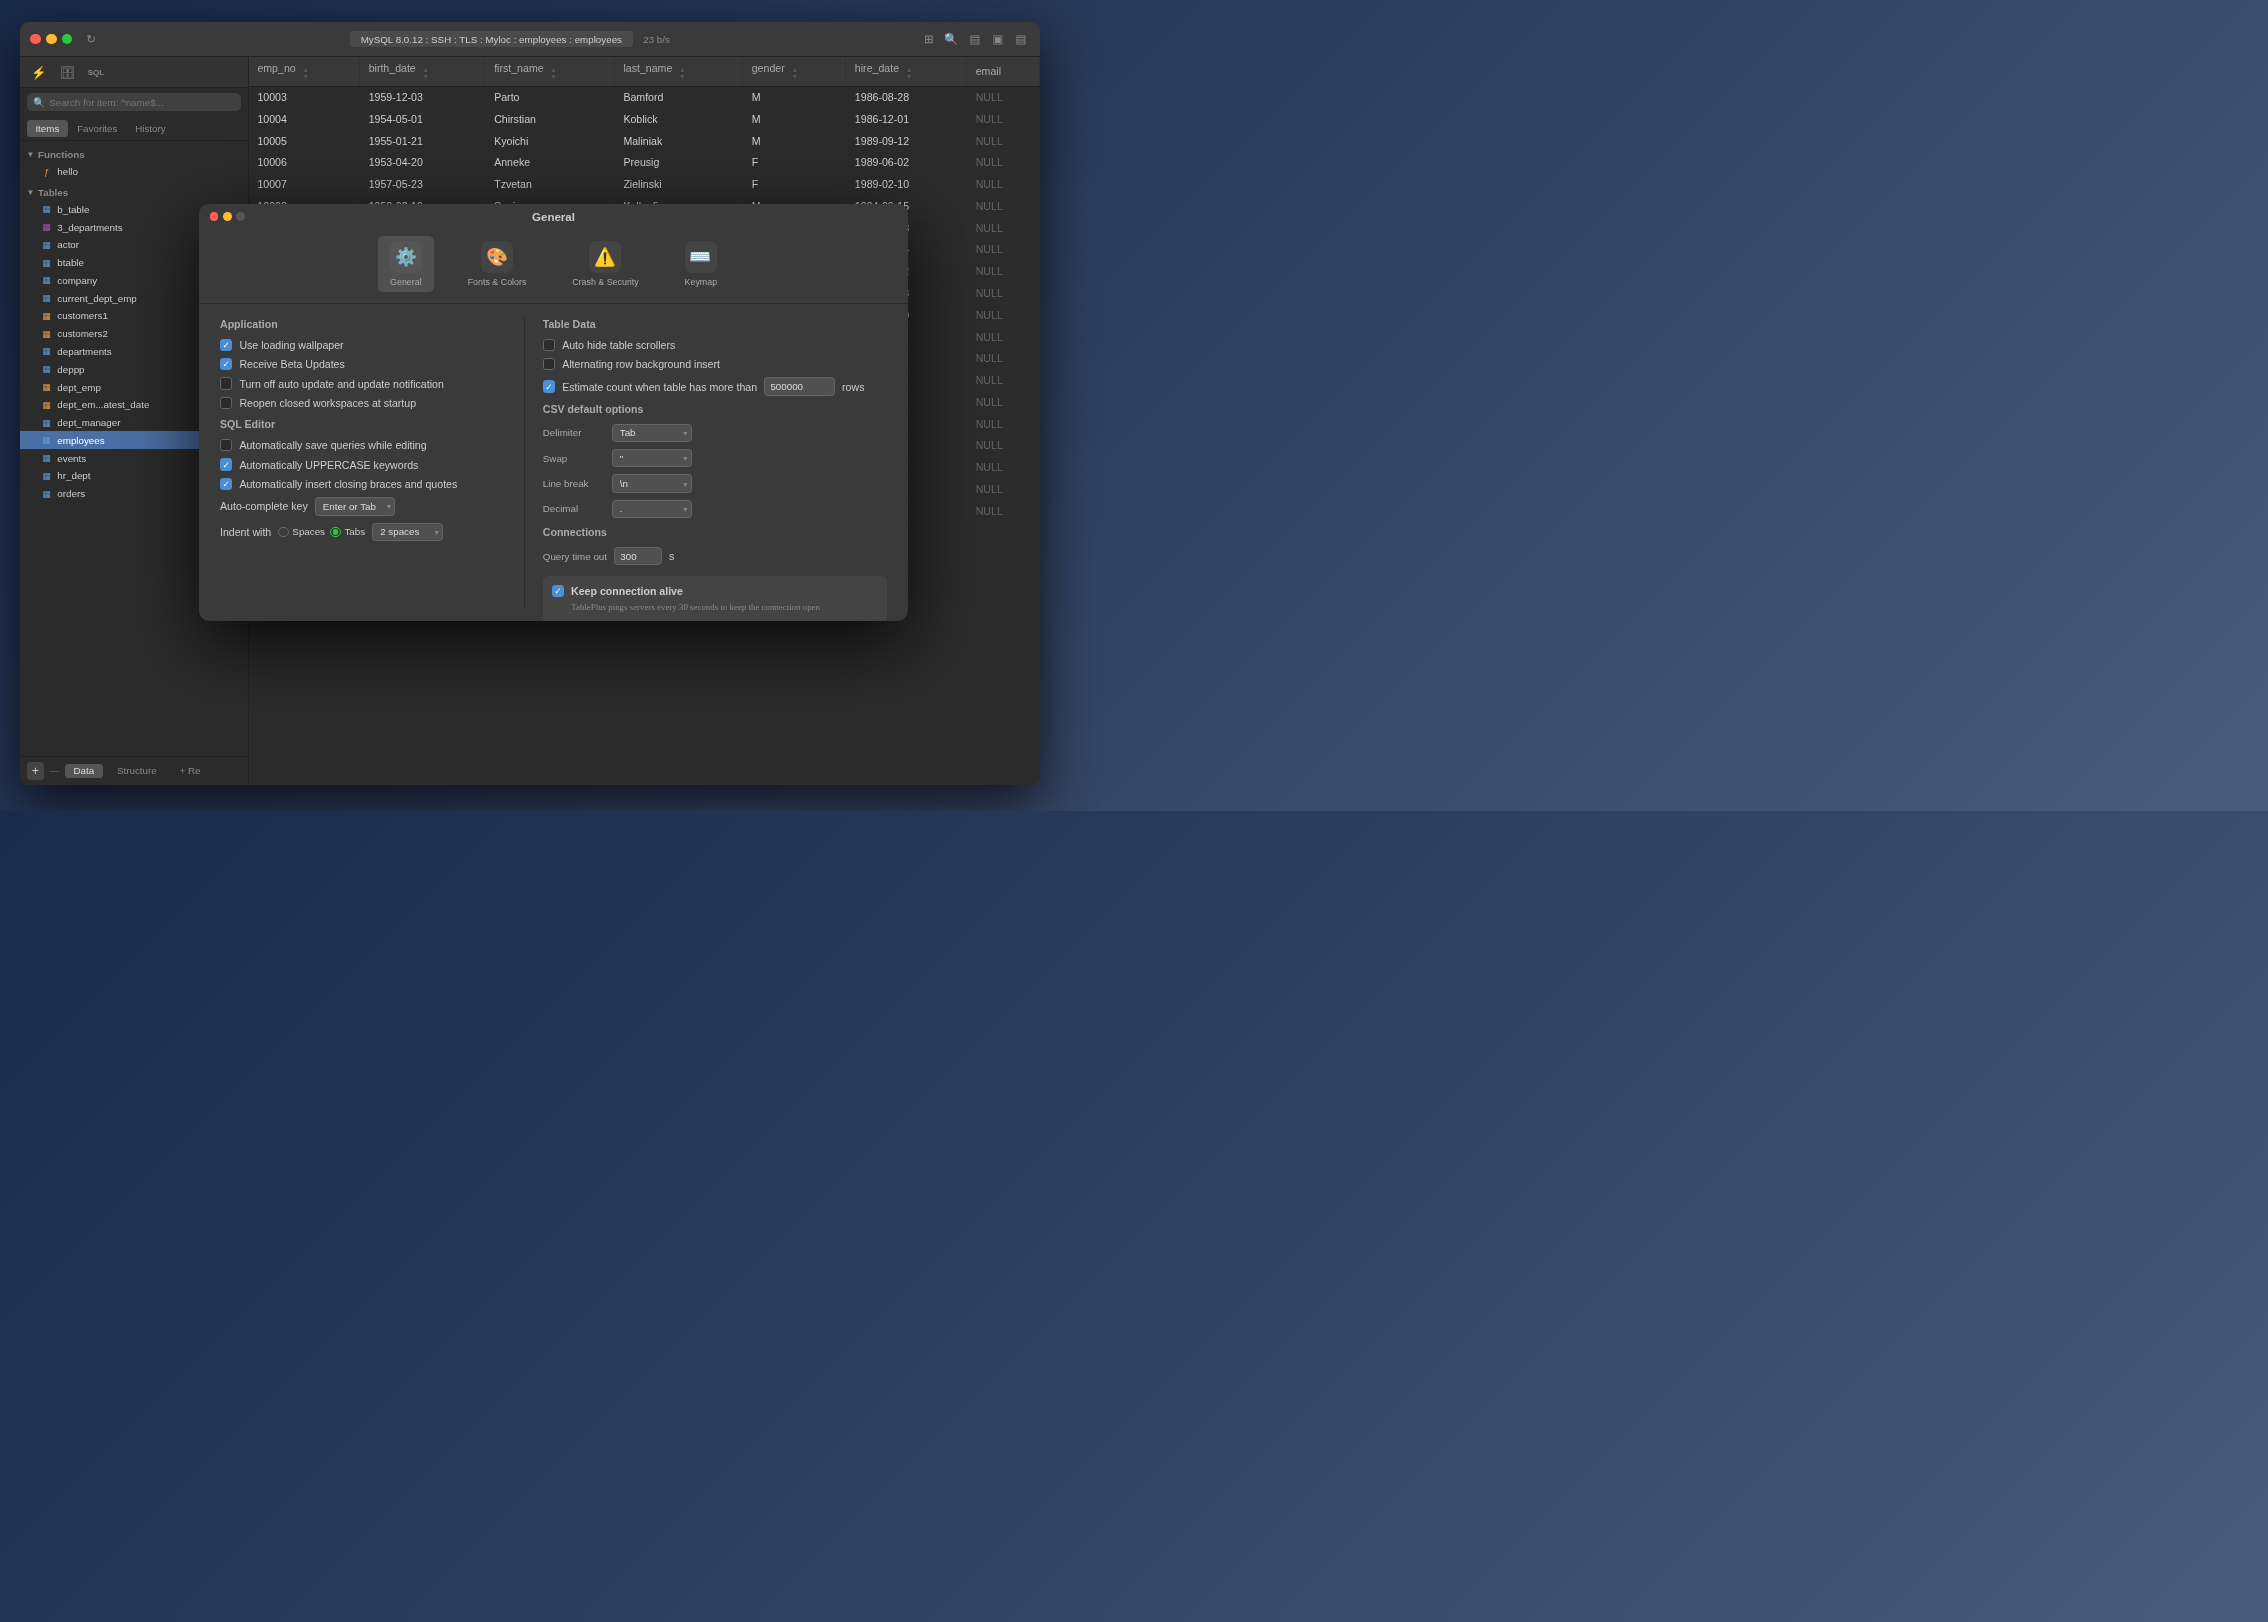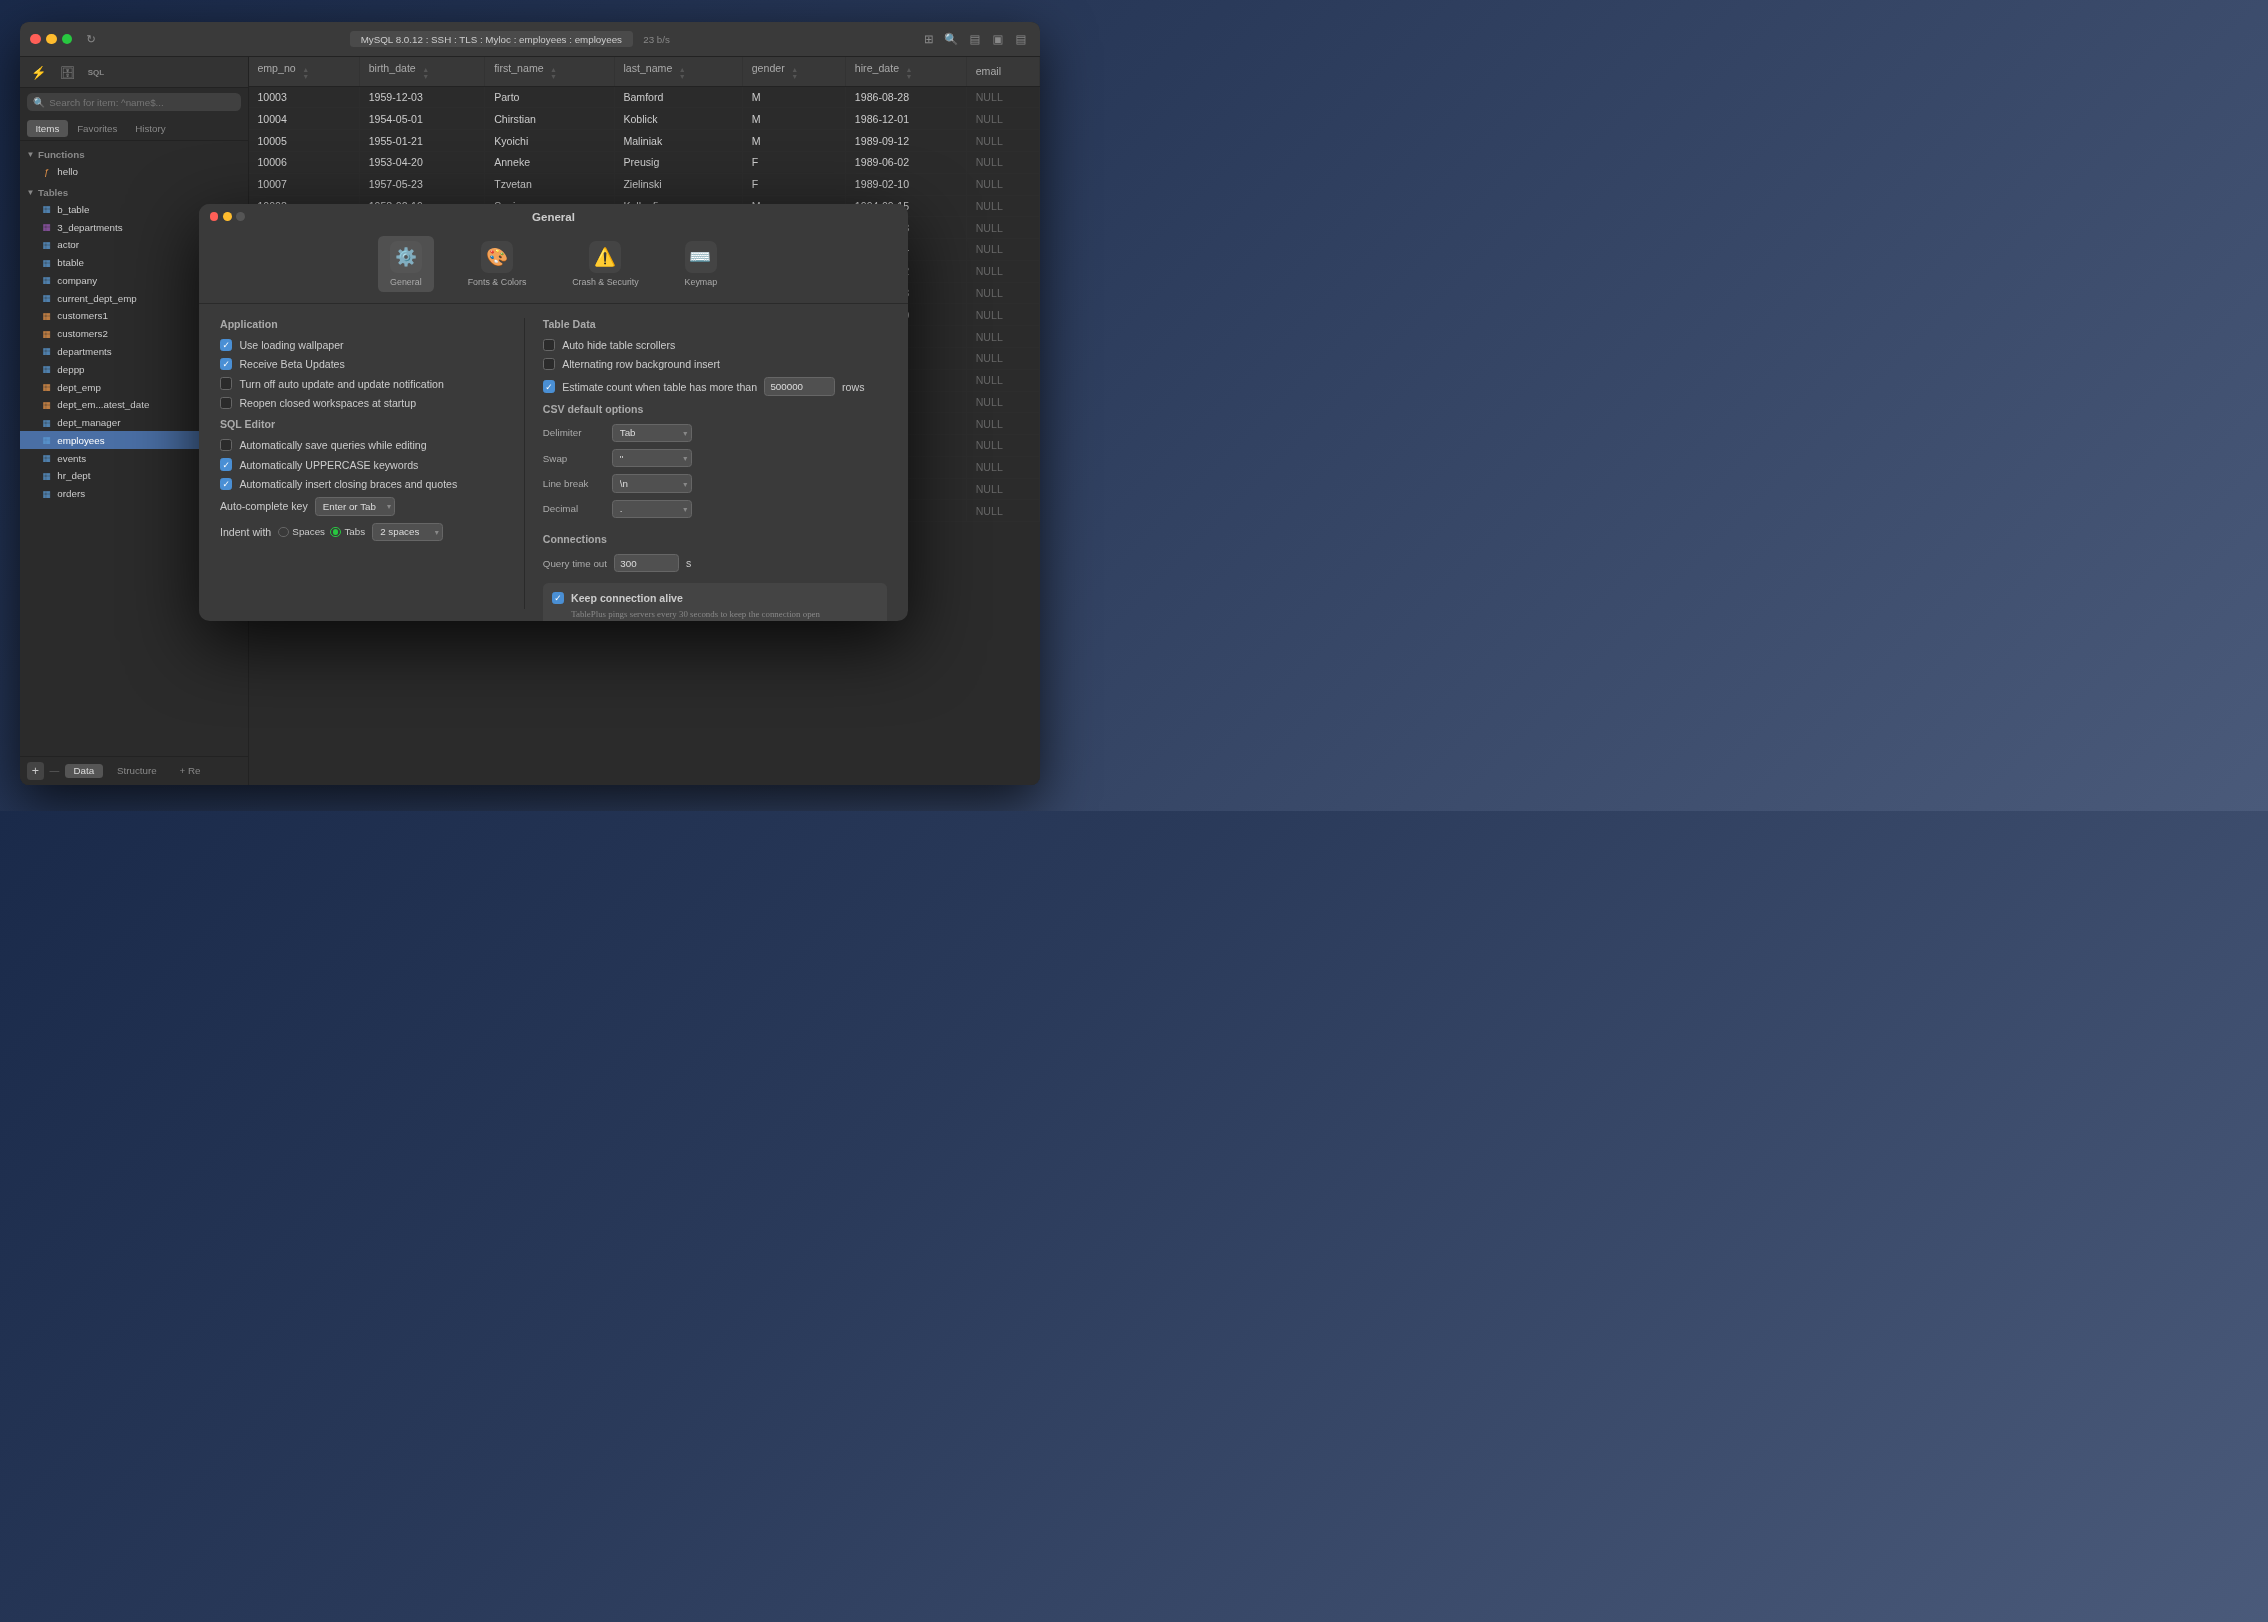--- a/index.html
+++ b/index.html
@@ -453,21 +453,21 @@
       pointer-events: none;
     }
     .prefs-input {
       background: #505050;
       border: 0.9px solid #666;
       border-radius: 3.5px;
       padding: 2.7px 5.3px;
       color: #ddd;
       font-size: 9.8px;
       outline: none;
-      width: 65px;
+      width: 48px;
     }
     .field-label {
       color: #aaa;
       min-width: 62px;
       font-size: 9.8px;
     }
 
     .sql-section { margin-top: 8.9px; }
     .indent-row {
       display: flex;
@@ -521,21 +521,21 @@
       margin-top: 10.6px;
       padding: 8.9px;
       background: #444;
       border-radius: 5.3px;
       font-size: 9.8px;
       color: #aaa;
     }
     .connections-box p { line-height: 1.5; font-family: Liberation Serif, serif; }
 
     .csv-section { margin-top: 3.5px; }
-    .conn-section { margin-top: 15px; }
+    .conn-section { margin-top: 8px; }
   </style>
 </head>
 <body>
 
 <div class="main-window">
 
   <div class="title-bar">
     <div class="traffic-lights">
       <div class="traffic-light tl-red"></div>
       <div class="traffic-light tl-yellow"></div>

